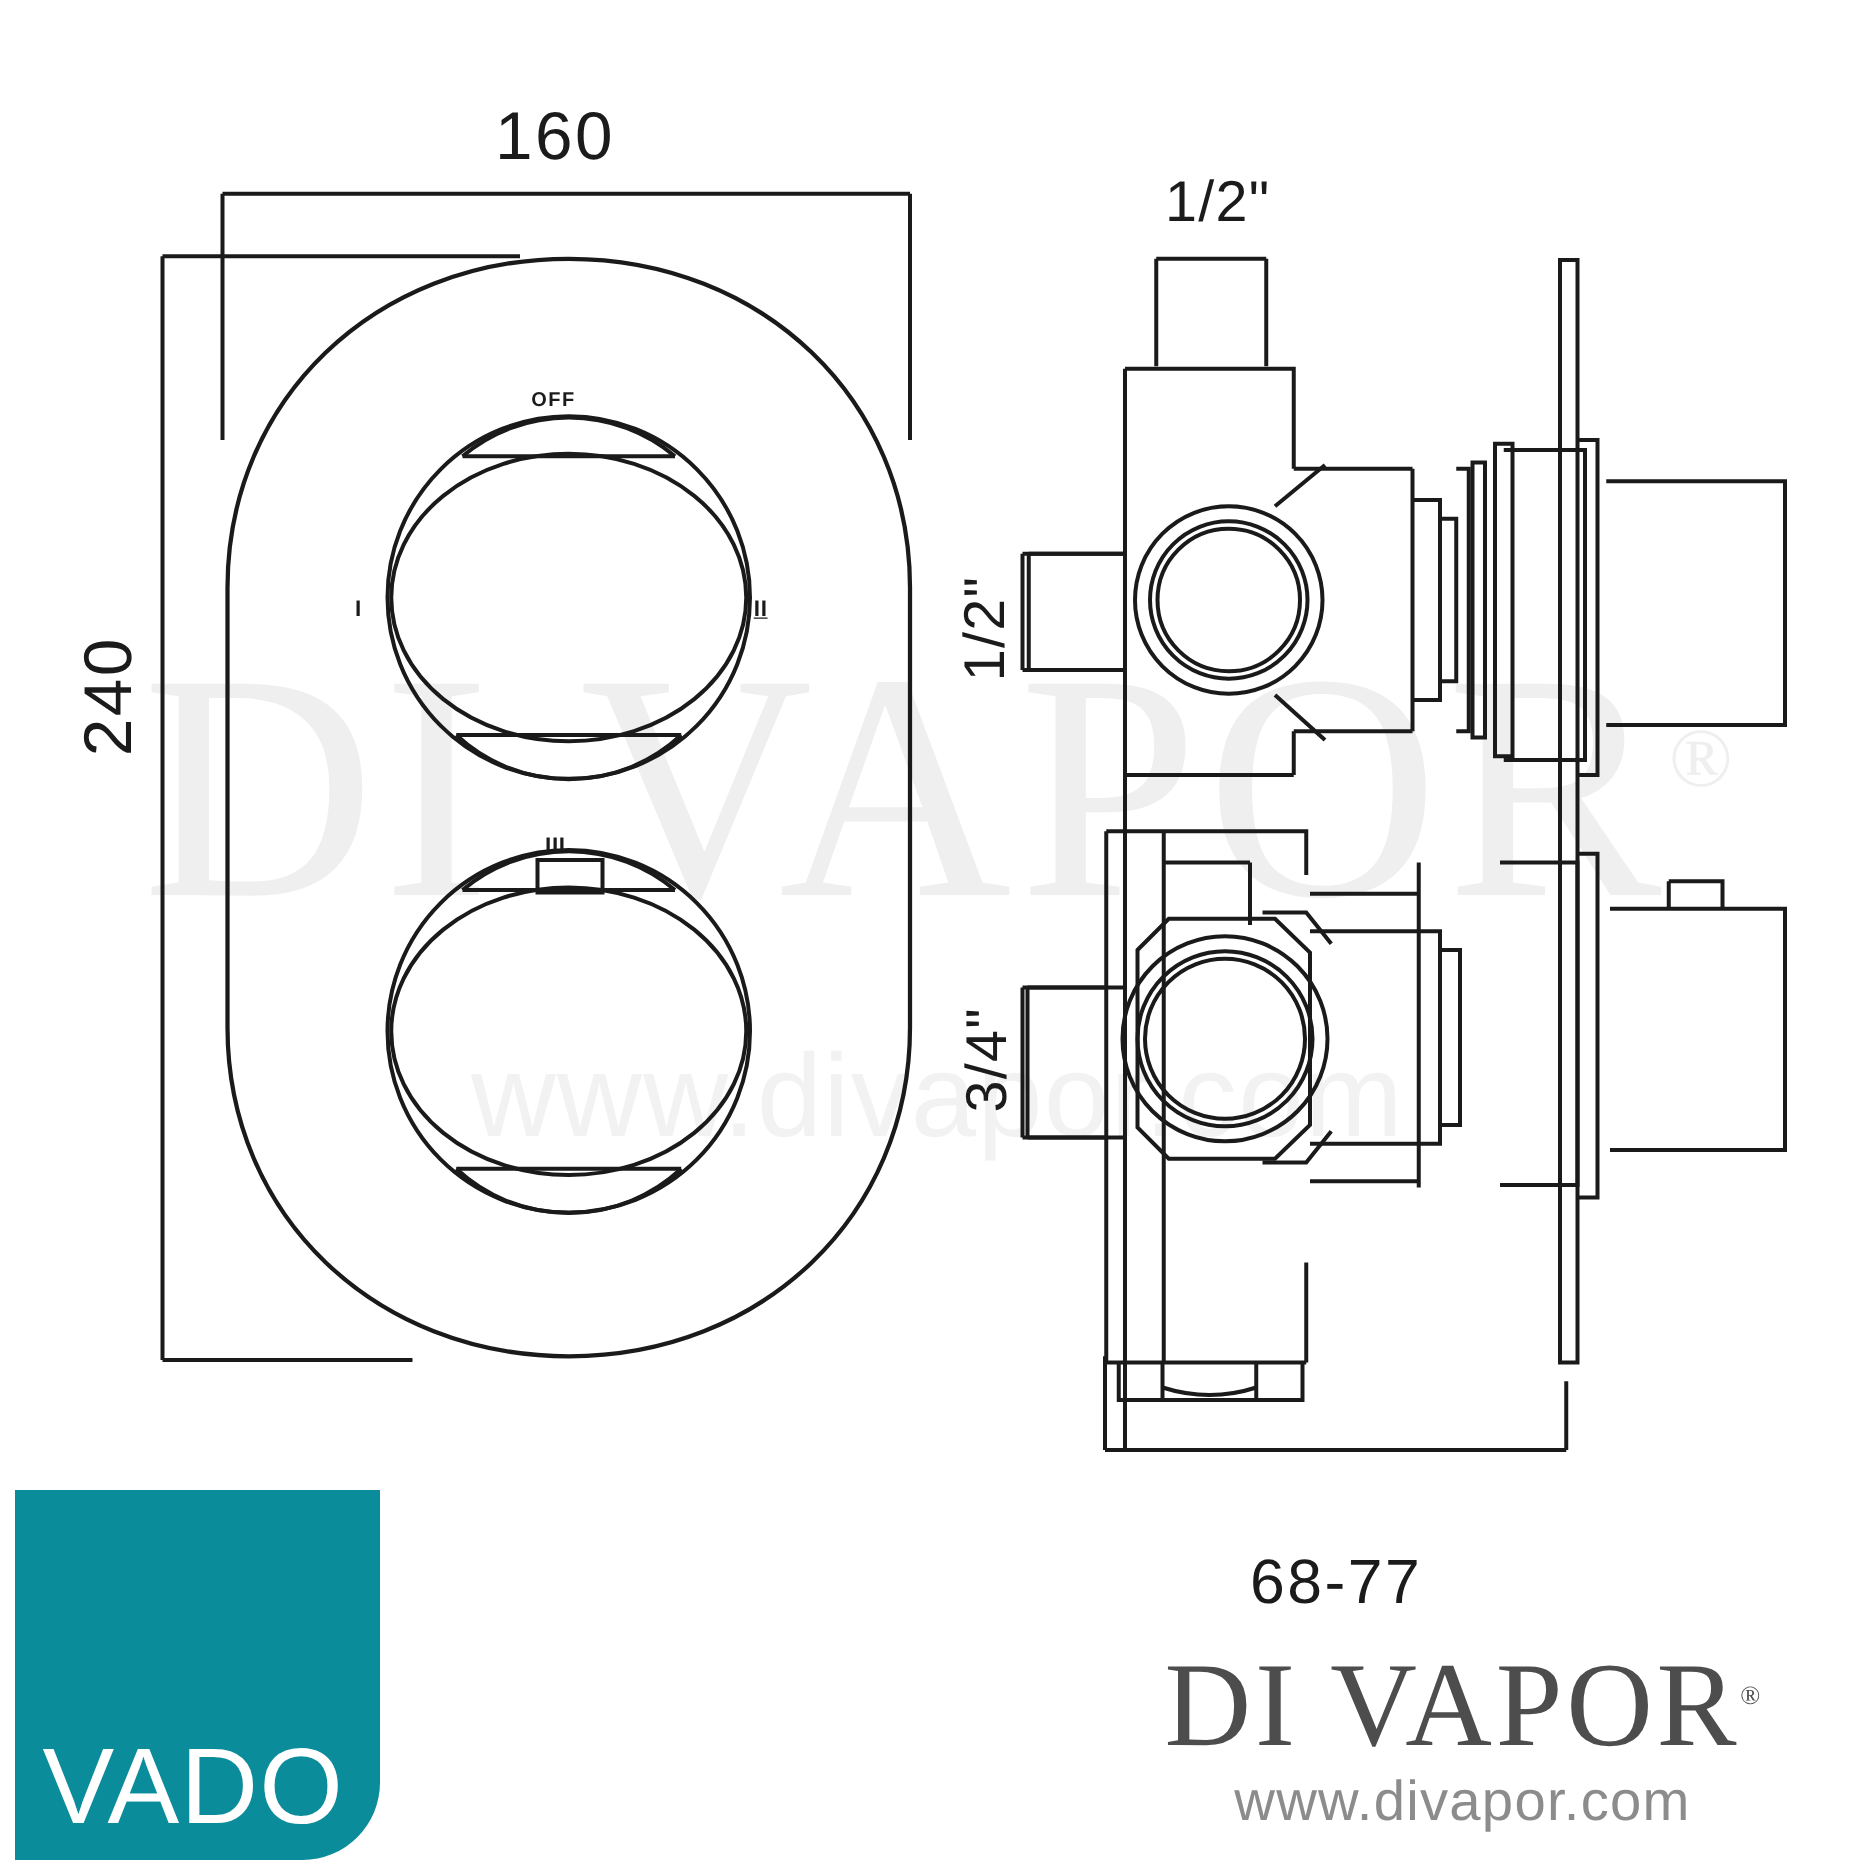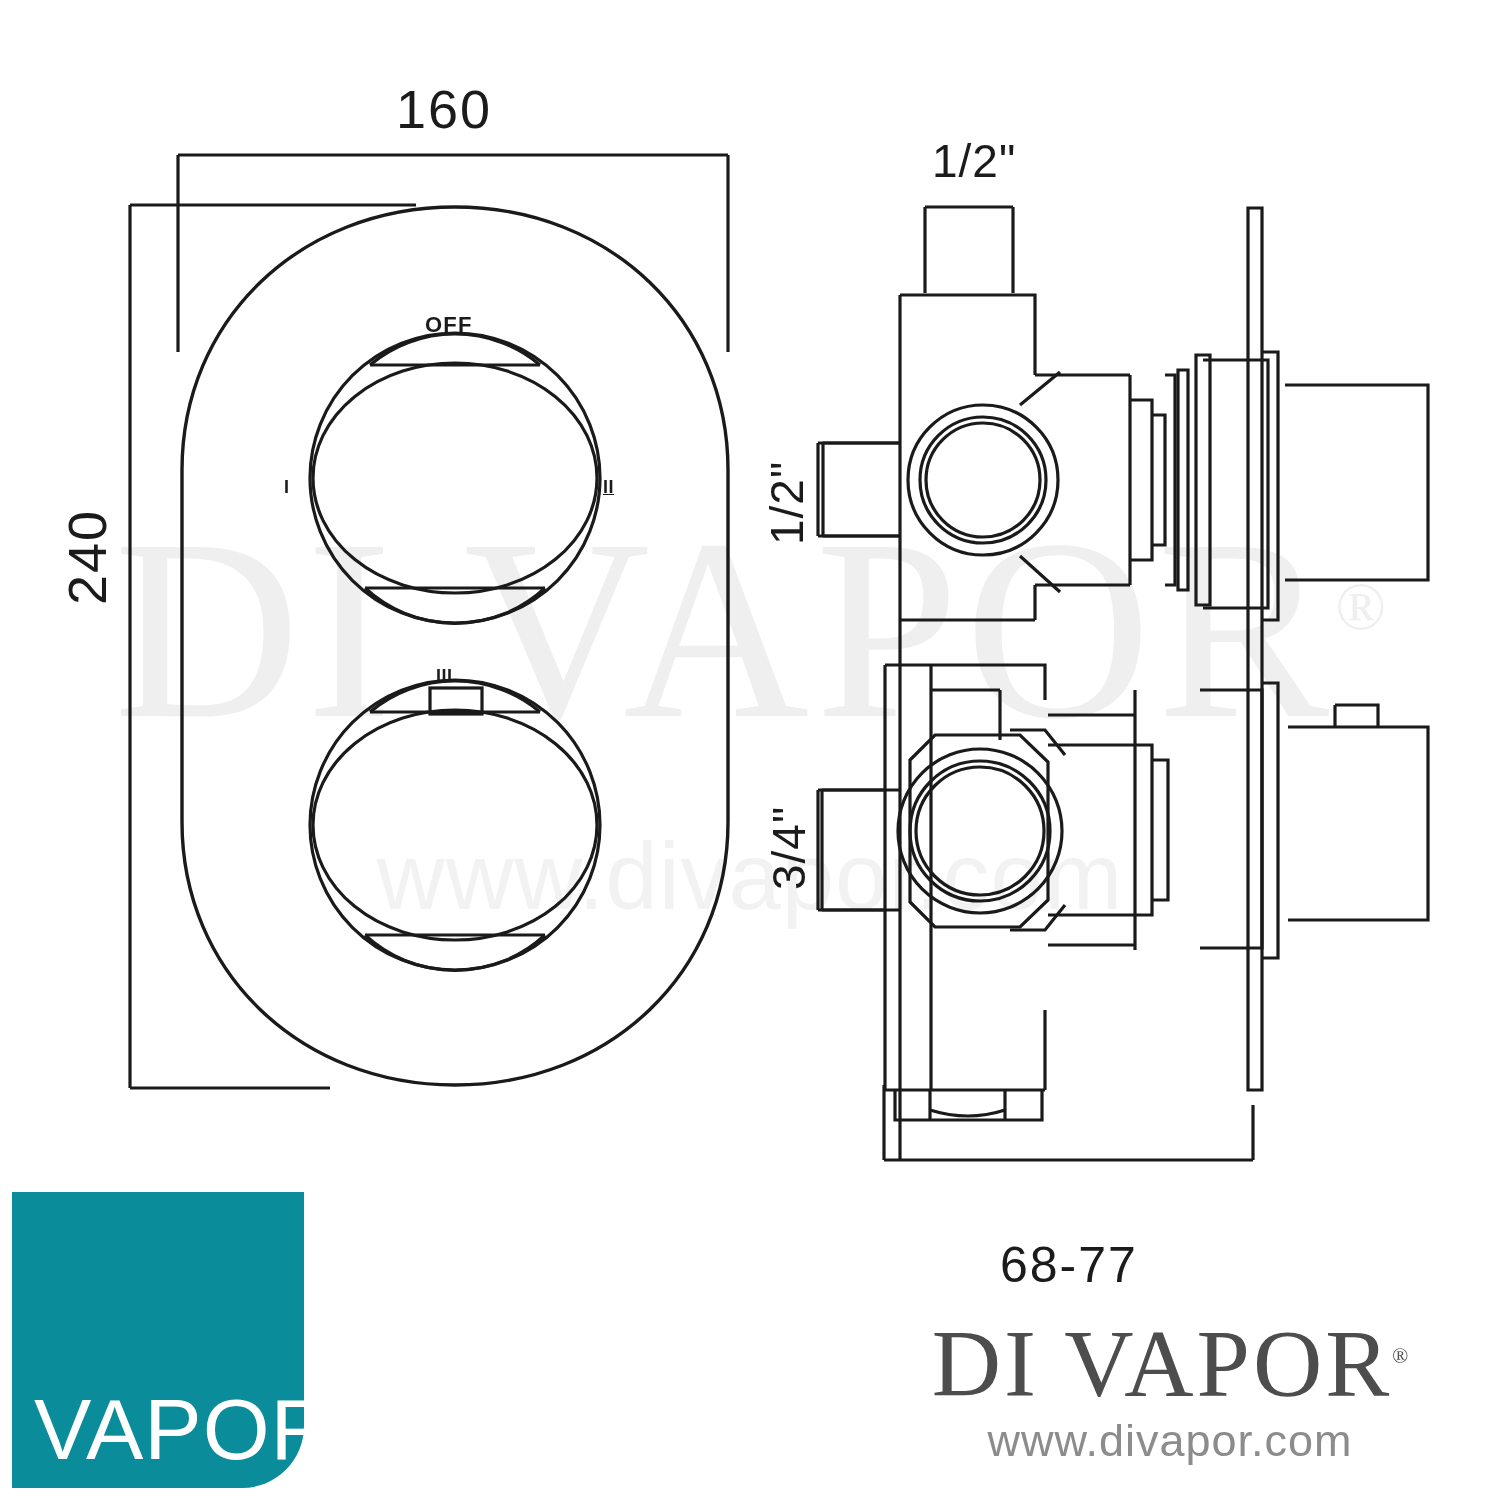--- a/index.html
+++ b/index.html
@@ -110,21 +110,21 @@
     transform-origin: left top;
   }
 
   .knob-mark {
     position: absolute;
     font-family: "Liberation Sans", sans-serif;
     font-weight: 700;
     color: #1b1b1b;
     white-space: nowrap;
   }
-  .mark-off { left: 425px; top: 312px; font-size: 22px; letter-spacing: 1.2px; }
+  .mark-off { left: 425px; top: 312px; font-size: 16px; letter-spacing: 1.2px; }
   .mark-i   { left: 284px; top: 477px; font-size: 18px; letter-spacing: 0.5px; }
   .mark-ii  { left: 603px; top: 477px; font-size: 18px; letter-spacing: 0.5px; text-decoration: underline; }
   .mark-iii { left: 436px; top: 666px; font-size: 18px; letter-spacing: 0.5px; }
 
   
   .vado-block {
     position: absolute;
     left: 12px;
     top: 1192px;
     width: 292px;
@@ -358,21 +358,21 @@
     <div class="dim-label dim-halfin-left">1/2"</div>
     <div class="dim-label dim-threequarter-left">3/4"</div>
 
     <div class="knob-mark mark-off">OFF</div>
     <div class="knob-mark mark-i">I</div>
     <div class="knob-mark mark-ii">II</div>
     <div class="knob-mark mark-iii">III</div>
   </div>
 
   <div class="vado-block">
-    <div class="vado-wordmark">VAPOR</div>
+    <div class="vado-wordmark">VADO</div>
   </div>
 
   <div class="divapor-block">
     <div class="divapor-wordmark"><span>DI VAPOR</span><sup>®</sup></div>
     <div class="divapor-url">www.divapor.com</div>
   </div>
 
 </div>
 
 </body></html>

